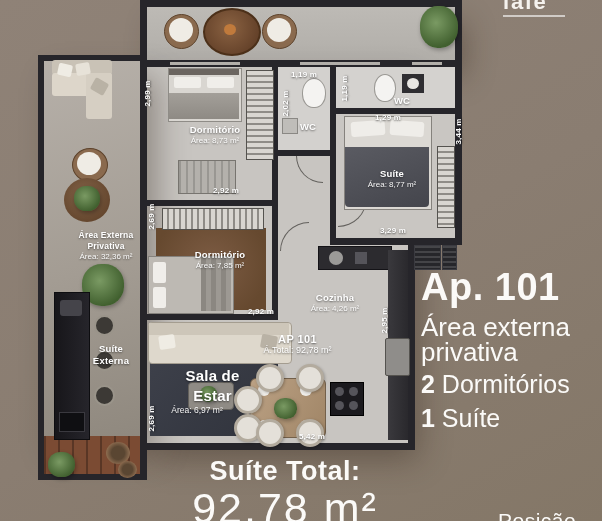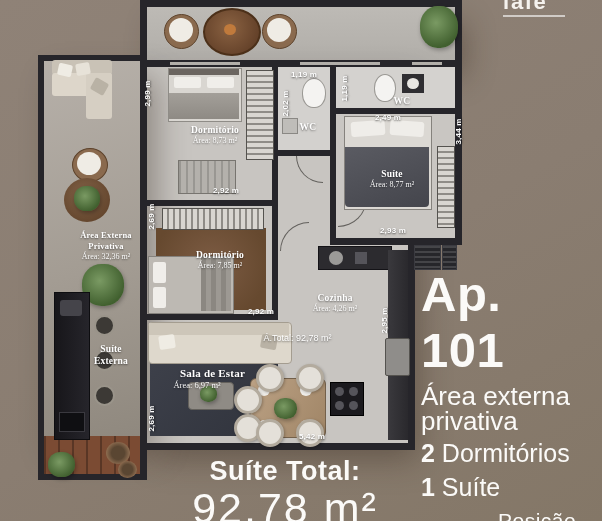--- a/index.html
+++ b/index.html
@@ -8,21 +8,21 @@
     background:linear-gradient(150deg,#8f8277 0%,#8a7d71 55%,#847767 100%);}
   .abs{position:absolute;}
   .wall{position:absolute;background:#26252a;}
   .floor{position:absolute;}
   .tiles{background-image:
       linear-gradient(rgba(255,255,255,.28) 1px, transparent 1px),
       linear-gradient(90deg, rgba(255,255,255,.28) 1px, transparent 1px);
     background-size:47px 47px;background-position:18px 9px;}
   .shadowed{box-shadow:10px 16px 30px rgba(45,32,22,.38);}
   .room-label{position:absolute;text-align:center;color:#fff;
-    text-shadow:0 1px 2px rgba(0,0,0,.5);line-height:1.3;z-index:30;font-family:Liberation Serif, serif;}
+    text-shadow:0 1px 2px rgba(0,0,0,.5);line-height:1.3;z-index:30;}
   .room-label .nm{display:block;font-weight:700;font-size:9.5px;letter-spacing:.2px;}
   .room-label .ar{display:block;font-weight:400;font-size:8px;opacity:.95;}
   .dim{position:absolute;width:60px;color:#fff;font-size:8px;font-weight:600;
     text-align:center;text-shadow:0 1px 2px rgba(0,0,0,.6);letter-spacing:.2px;z-index:30;}
   .vdim{transform:rotate(-90deg);}
   .round{border-radius:50%;}
   .plant{background:radial-gradient(circle at 42% 40%, #7a9a63, #41602f 72%);
     border-radius:46%;box-shadow:1px 2px 4px rgba(0,0,0,.3);}
   .wardrobe-h{background:repeating-linear-gradient(180deg,#d9d6d1 0 4px,#8f8c87 4px 6px);border:1px solid #55534f;}
   .wardrobe-v{background:repeating-linear-gradient(90deg,#d9d6d1 0 4px,#8f8c87 4px 6px);border:1px solid #55534f;}
@@ -31,21 +31,21 @@
     background:#e4e0d9;border:3px solid #b3ab9e;box-shadow:1px 1px 3px rgba(0,0,0,.25);}
   .stool{position:absolute;width:17px;height:17px;border-radius:50%;
     background:#3c3935;border:2px solid #9a948a;}
   .arc{position:absolute;border-left:1.5px solid rgba(80,78,74,.85);
     border-bottom:1.5px solid rgba(80,78,74,.85);border-bottom-left-radius:100%;}
   .doorslot{position:absolute;height:3px;background:#b2afaa;top:62px;z-index:6;}
   .stamp{position:absolute;text-align:center;color:#fff;text-shadow:0 1px 2px rgba(0,0,0,.5);z-index:30;}
   .stamp .l1{display:block;font-weight:700;font-size:11px;letter-spacing:.4px;}
   .stamp .l2{display:block;font-weight:400;font-size:9px;line-height:1.25;}
   .panel{position:absolute;left:421px;top:266px;width:175px;color:#fbfaf8;z-index:40;}
-  .panel .title{font-size:49px;font-weight:700;letter-spacing:.5px;}
+  .panel .title{font-size:38px;font-weight:700;letter-spacing:.5px;}
   .panel .subtitle{margin-top:6px;font-size:26px;font-weight:300;line-height:.95;}
   .panel .feature{margin-top:7px;font-size:25px;font-weight:300;line-height:1.05;}
   .panel .feature b{font-weight:700;}
   .banner{position:absolute;left:143px;top:456px;width:284px;text-align:center;color:#fbfaf8;z-index:40;}
   .banner .bl{font-size:27px;font-weight:700;letter-spacing:.5px;}
   .banner .bv{font-size:43px;font-weight:300;letter-spacing:2px;line-height:1.0;}
   .logo-clip{position:absolute;left:497px;top:0;width:76px;height:13px;overflow:hidden;z-index:40;}
   .logo-clip span{position:absolute;top:-11px;left:6px;color:#f5f2ee;font-size:22px;font-weight:700;letter-spacing:2px;}
   .tagline{position:absolute;left:503px;top:15px;width:62px;height:2px;background:rgba(255,255,255,.6);z-index:40;}
   .posicao{position:absolute;left:498px;top:509px;width:110px;color:#fbfaf8;
@@ -209,45 +209,46 @@
   </div>
   <div class="room-label" style="left:176px;top:249px;width:88px;">
     <span class="nm">Dormitório</span>
     <span class="ar">Área: 7,85 m²</span>
   </div>
   <div class="room-label" style="left:298px;top:292px;width:74px;text-align:center;">
     <span class="nm">Cozinha</span>
     <span class="ar">Área: 4,26 m²</span>
   </div>
   <div class="room-label" style="left:148px;top:366px;width:98px;">
-    <span class="nm" style="font-size:11px;padding-left:31px;">Sala de Estar</span>
+    <span class="nm" style="font-size:15px;padding-left:31px;">Sala de Estar</span>
     <span class="ar" style="font-size:8.5px;">Área: 6,97 m²</span>
   </div>
   <div class="room-label" style="left:58px;top:230px;width:96px;">
     <span class="nm" style="font-size:8.5px;">Área Externa</span>
     <span class="nm" style="font-size:8.5px;">Privativa</span>
     <span class="ar">Área: 32,36 m²</span>
   </div>
   <div class="room-label" style="left:76px;top:343px;width:70px;">
     <span class="nm">Suíte</span>
     <span class="nm">Externa</span>
   </div>
 
   <div class="stamp" style="left:240px;top:333px;width:115px;">
+    <span class="l1">AP 101</span>
     <span class="l2">Á.Total: 92,78 m²</span>
   </div>
 
   <div class="dim vdim" style="left:117px;top:89px;">2,99 m</div>
   <div class="dim" style="left:196px;top:186px;">2,92 m</div>
   <div class="dim" style="left:274px;top:70px;">1,19 m</div>
   <div class="dim vdim" style="left:255px;top:99px;">2,02 m</div>
   <div class="dim vdim" style="left:314px;top:84px;">1,19 m</div>
-  <div class="dim" style="left:358px;top:113px;">2,49 m</div>
+  <div class="dim" style="left:358px;top:113px;">1,29 m</div>
   <div class="dim vdim" style="left:428px;top:127px;">3,44 m</div>
-  <div class="dim" style="left:363px;top:226px;">2,93 m</div>
+  <div class="dim" style="left:363px;top:226px;">3,29 m</div>
   <div class="dim vdim" style="left:121px;top:212px;">2,69 m</div>
   <div class="dim" style="left:231px;top:307px;">2,92 m</div>
   <div class="dim vdim" style="left:354px;top:316px;">2,95 m</div>
   <div class="dim vdim" style="left:121px;top:414px;">2,69 m</div>
   <div class="dim" style="left:282px;top:432px;">5,42 m</div>
 
   <div class="panel">
     <div class="title">Ap. 101</div>
     <div class="subtitle">
       <span style="display:block;">Área externa</span>

